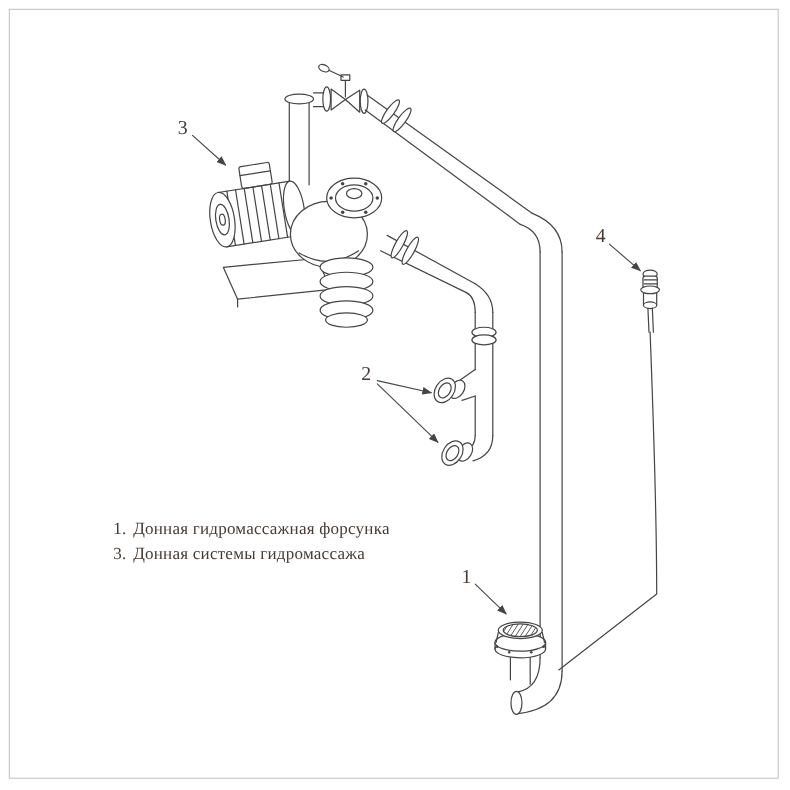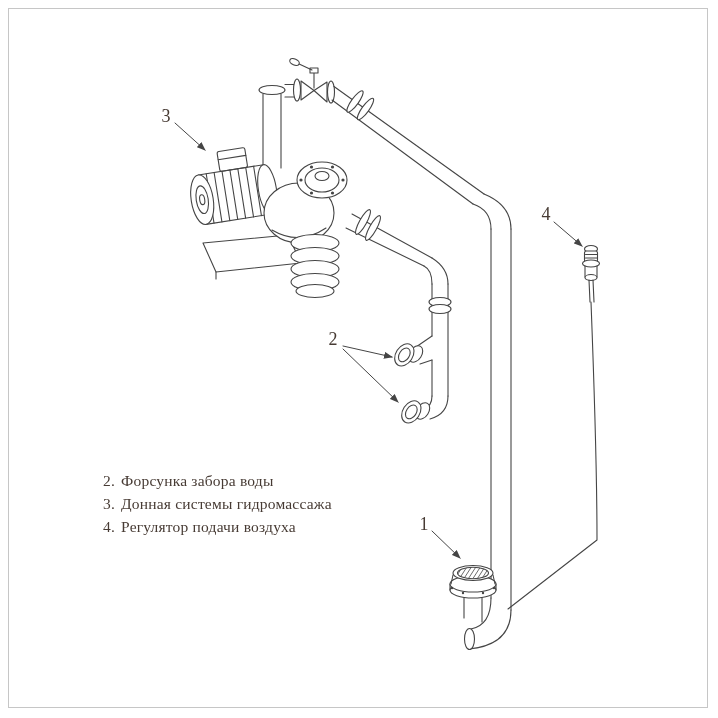--- a/index.html
+++ b/index.html
@@ -237,24 +237,21 @@
     <g fill="#473b34" stroke="none" font-family="Liberation Serif, serif" font-size="18" text-anchor="middle">
       <text x="166" y="122">3</text>
       <text x="333" y="345">2</text>
       <text x="546" y="220">4</text>
       <text x="424" y="530">1</text>
     </g>
   </svg>
 
   <div class="legend">
     <div class="legend-row">
-      <span class="legend-num">2.</span><span class="legend-label">Форсунка забора воды</span>
+      <span class="legend-num">1.</span><span class="legend-label">Донная гидромассажная форсунка</span>
     </div>
     <div class="legend-row">
       <span class="legend-num">3.</span><span class="legend-label">Донная системы гидромассажа</span>
     </div>
-    <div class="legend-row">
-      <span class="legend-num">4.</span><span class="legend-label">Регулятор подачи воздуха</span>
-    </div>
   </div>
 
   <div class="frame"></div>
 </div>
 
 </body></html>

